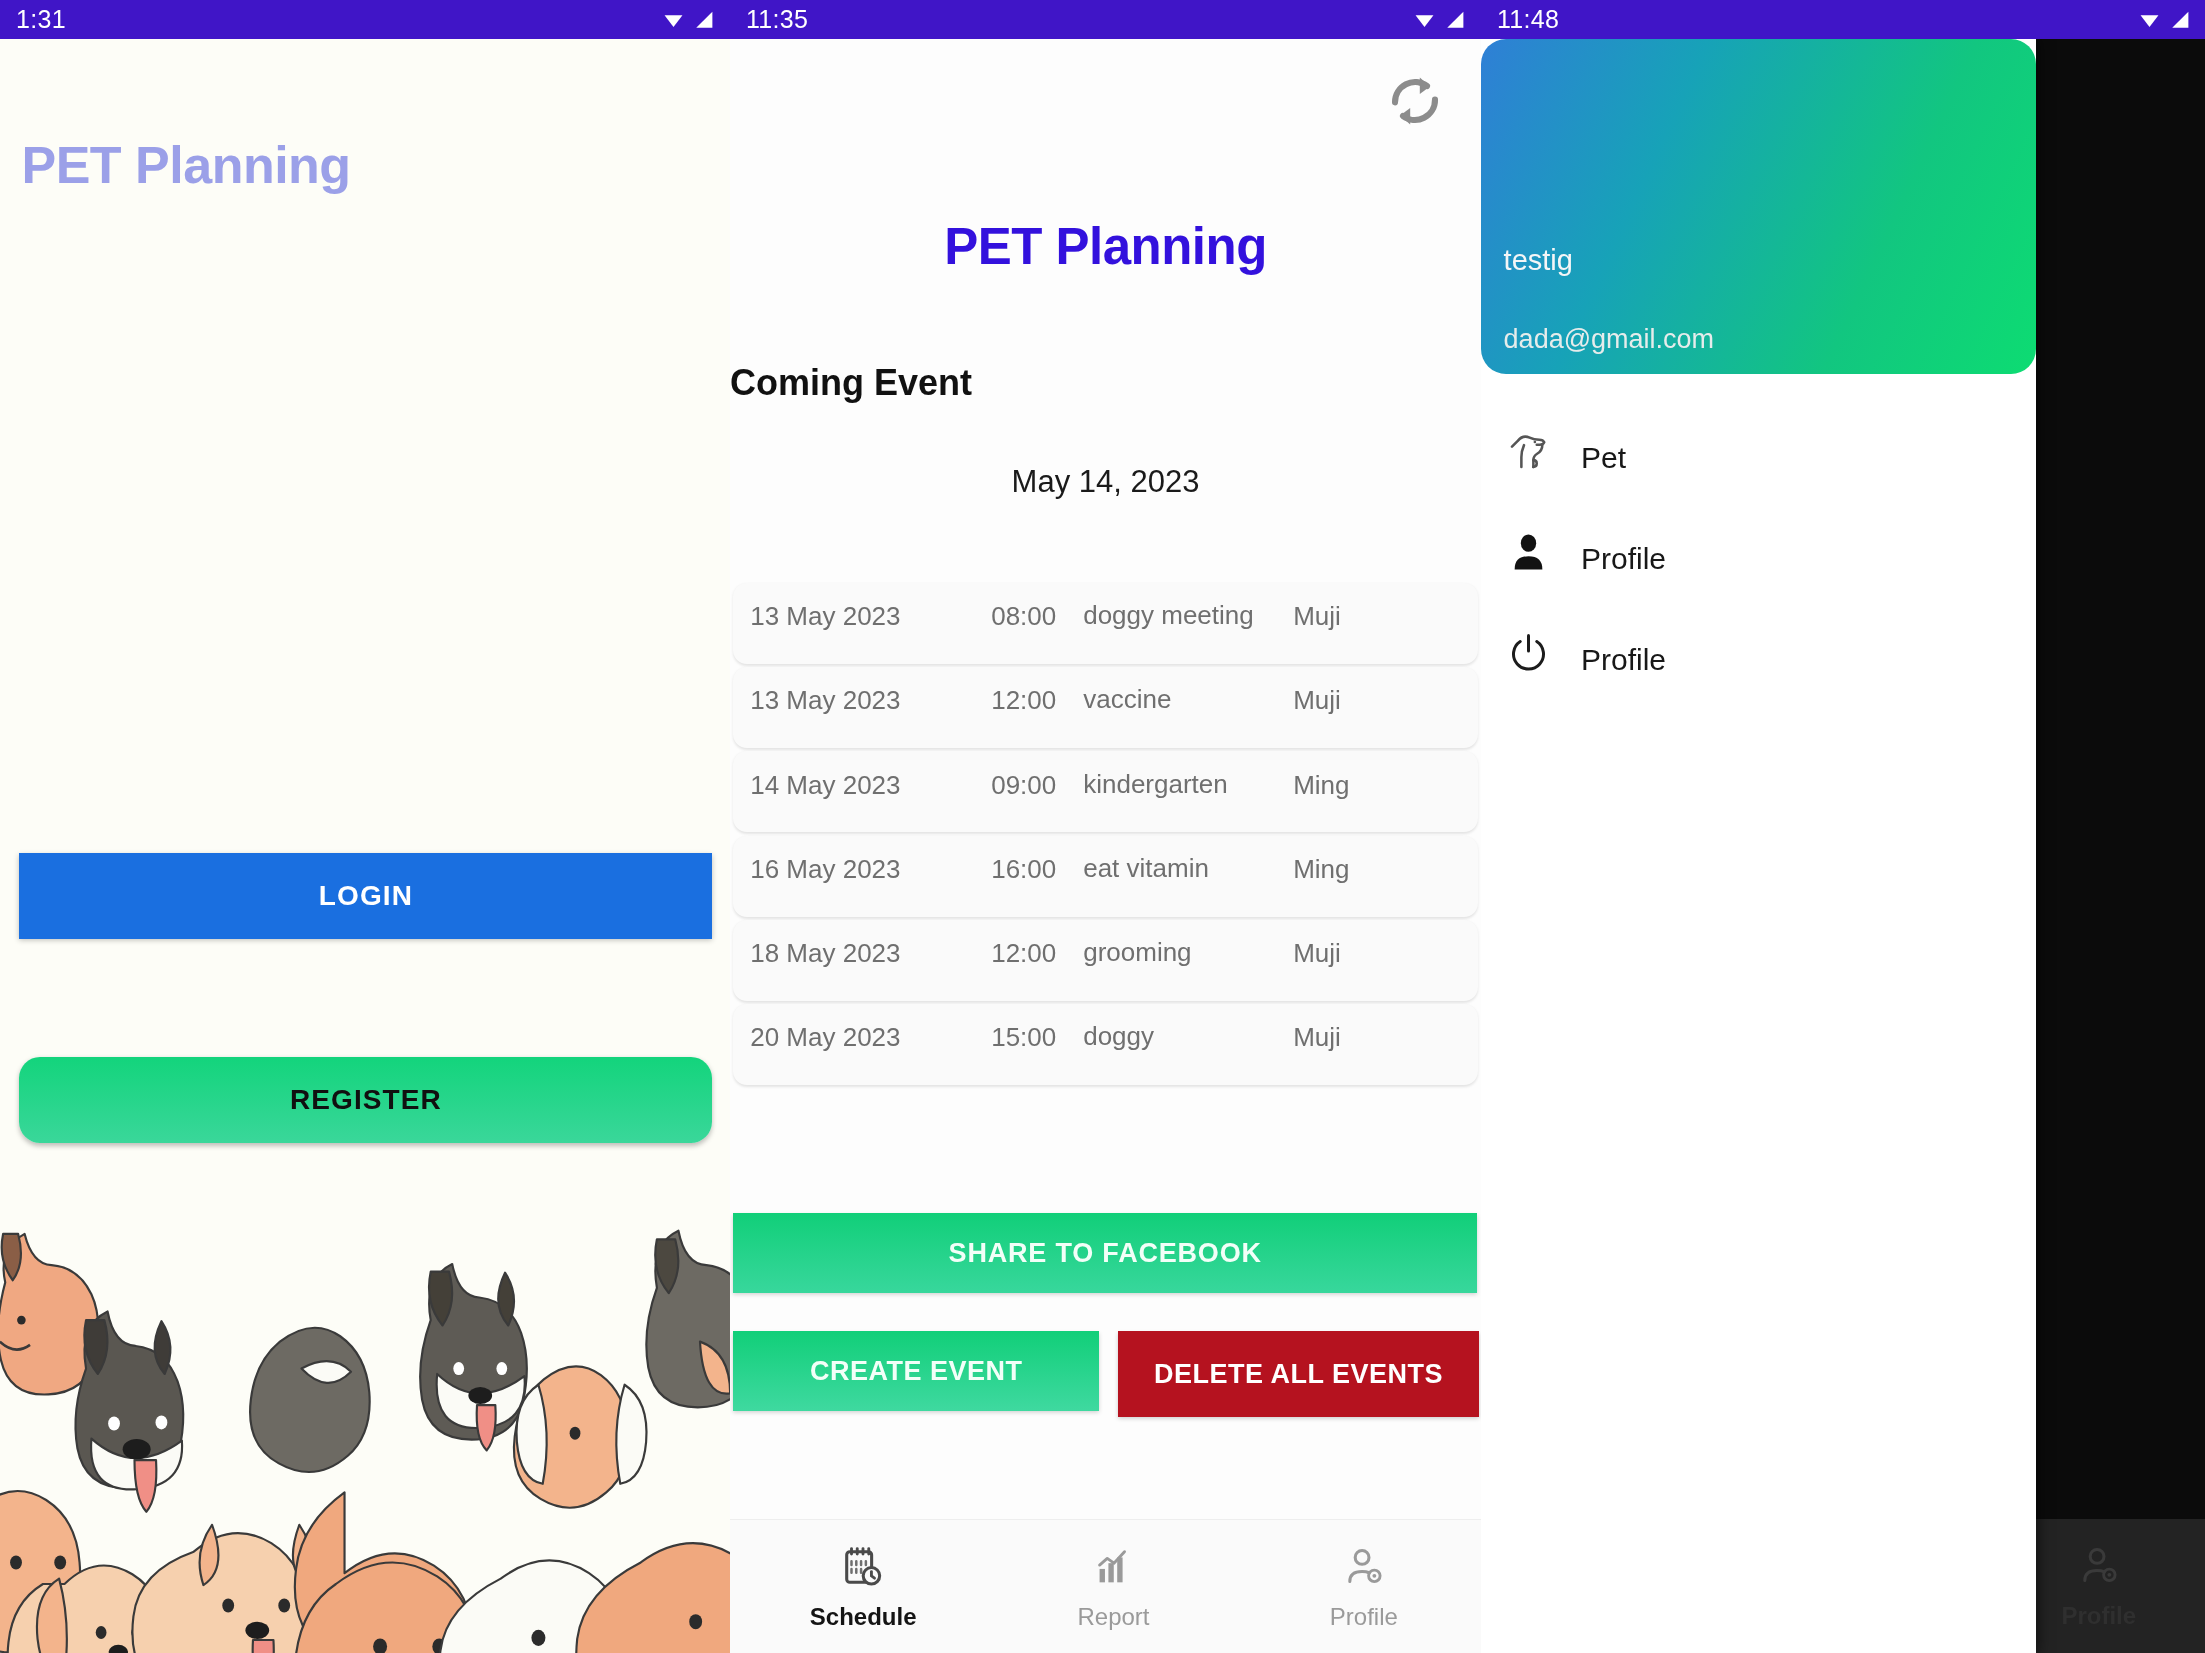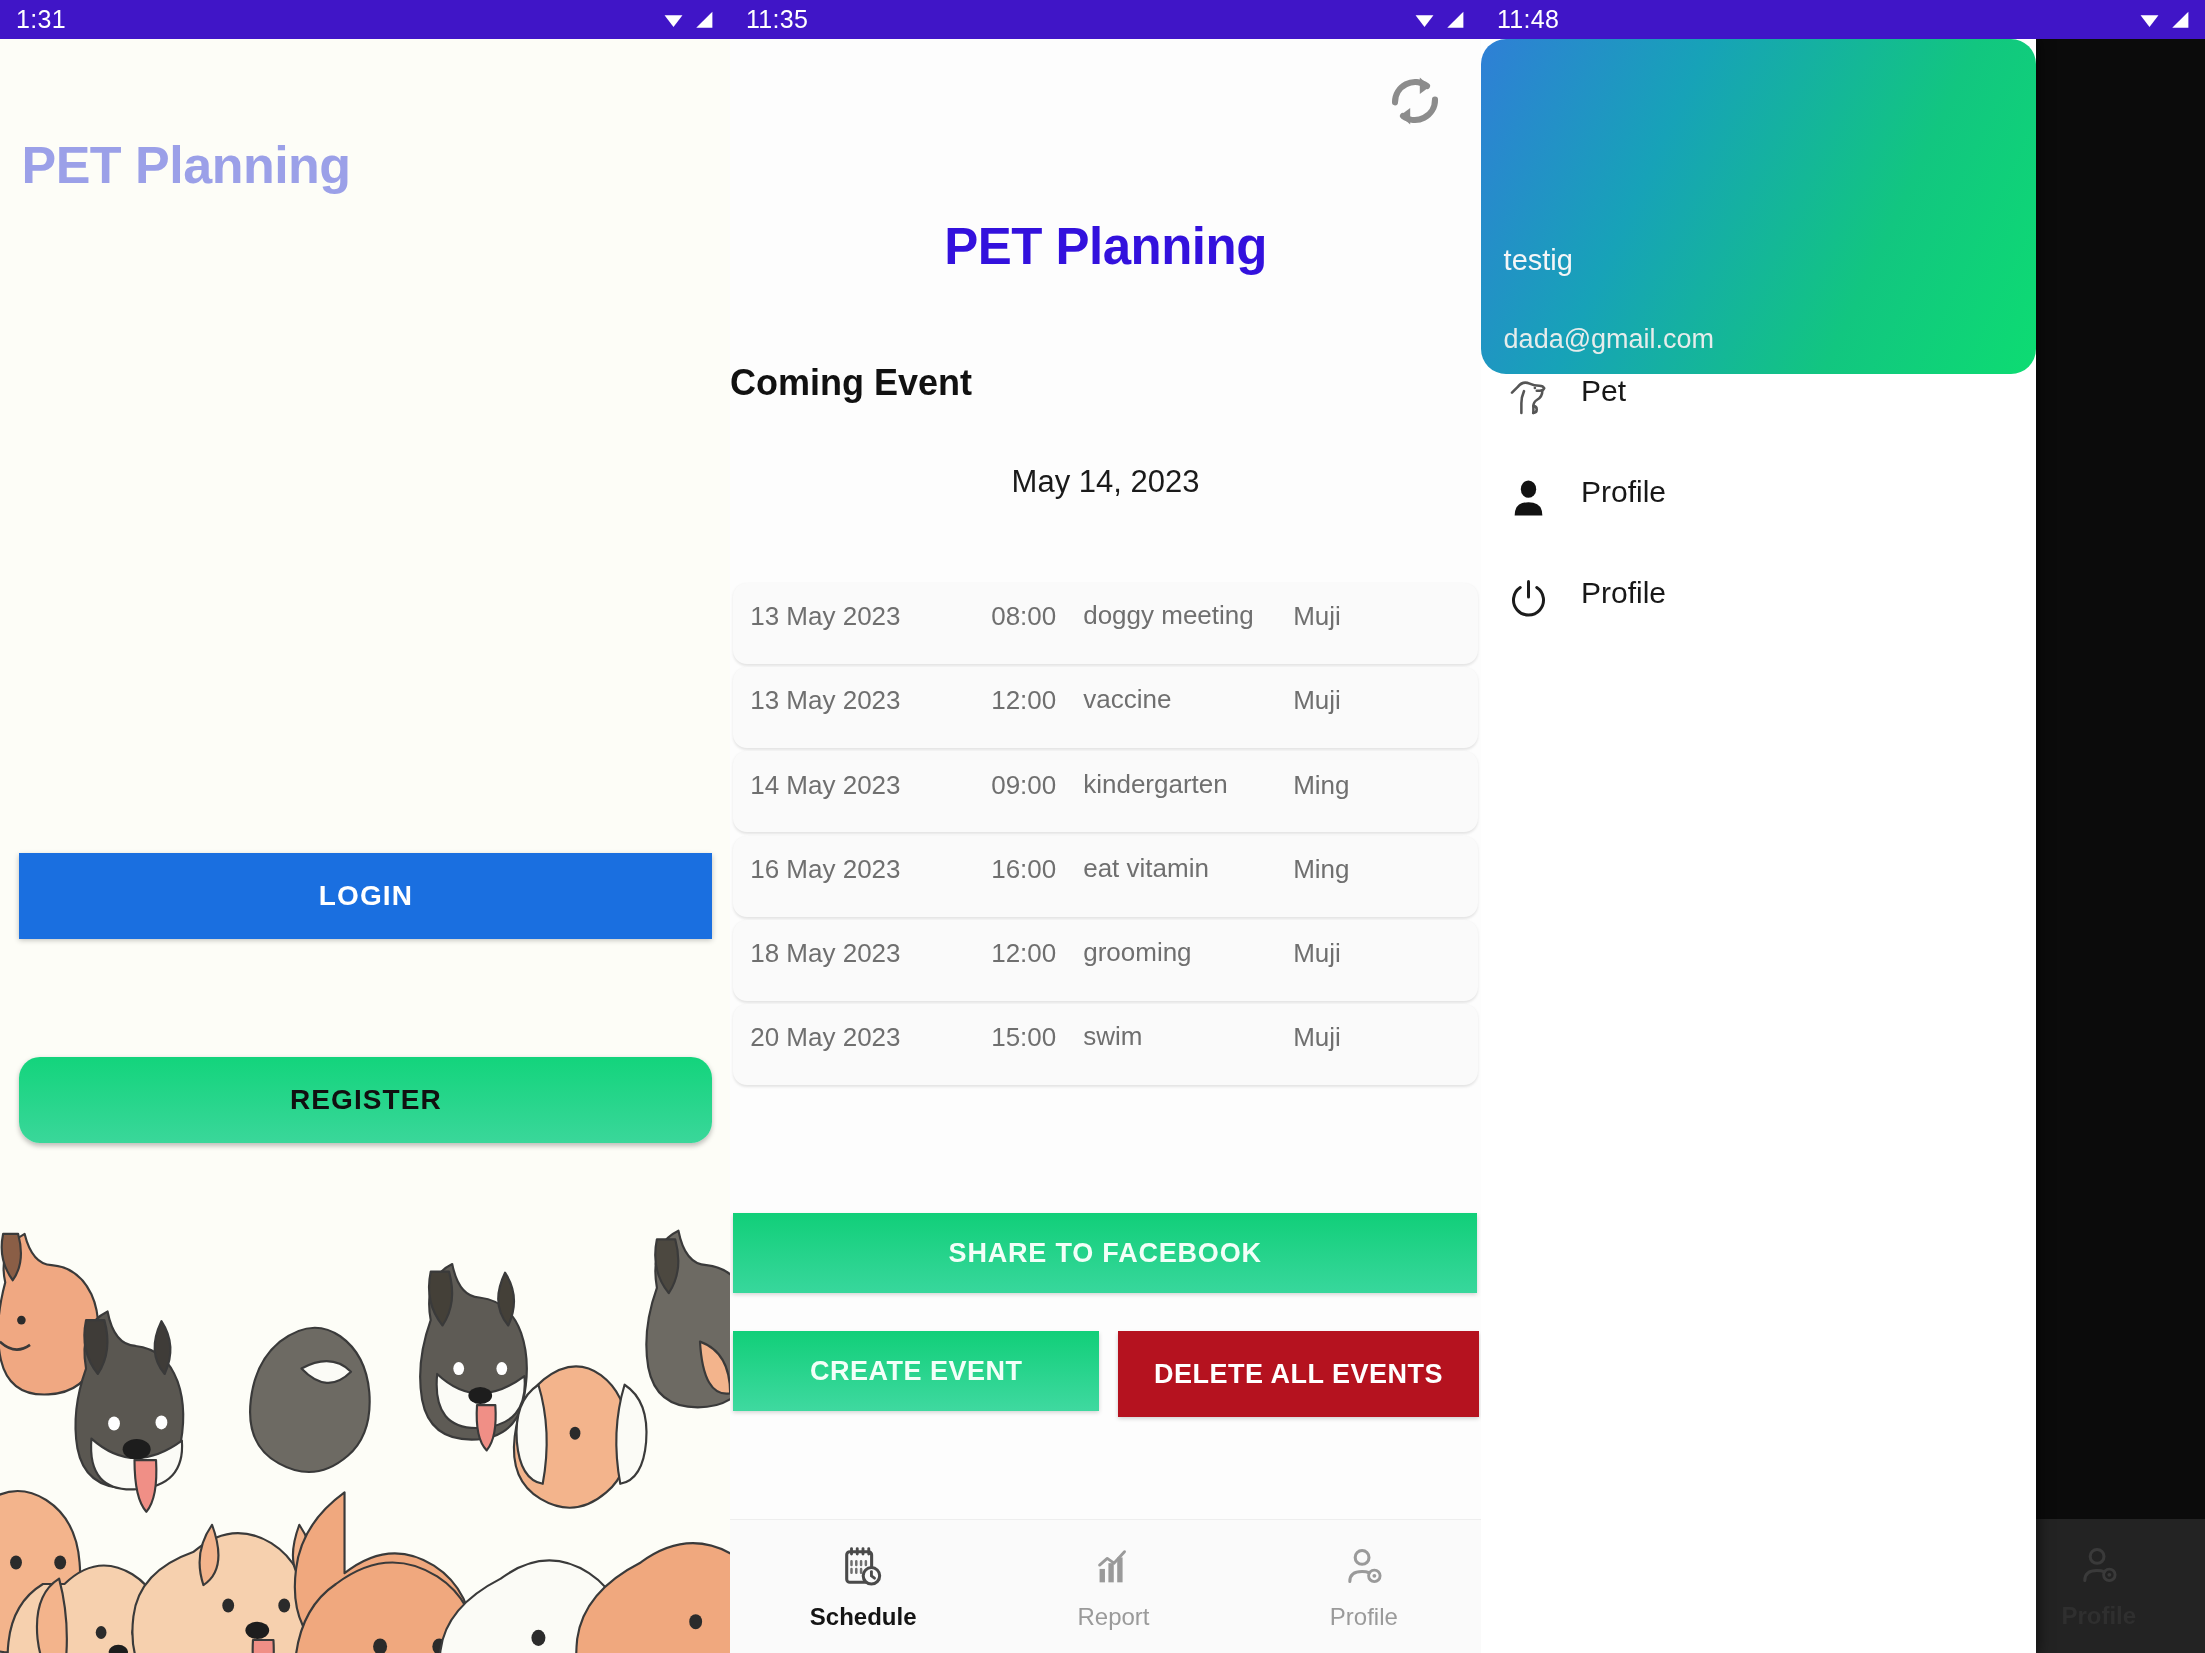--- a/index.html
+++ b/index.html
@@ -147,21 +147,21 @@
   }
   .drawer-head .dh-name {
     position:absolute; left:22.6px; top:205px;
     font-size:29px; color:#f4f6f7;
   }
   .drawer-head .dh-mail {
     position:absolute; left:22.6px; top:285px;
     font-size:27px; color:#e6eceb;
   }
   .drawer-item {
-    height:101px; display:flex; align-items:flex-start;
+    height:101px; display:flex; align-items:flex-end;
     padding-left:24px; gap:29px; cursor:pointer;
   }
   .drawer-item .di-ico { width:47px; height:47px; display:flex; align-items:center; justify-content:center; }
   .drawer-item .di-lbl { font-size:30px; color:#181818; }
 </style>
 </head>
 <body>
 
 <section class="panel" id="panel-splash">
 
@@ -347,21 +347,21 @@
         </div>
         <div class="evt-row">
           <div class="c-date">18 May 2023</div>
           <div class="c-time">12:00</div>
           <div class="c-title">grooming</div>
           <div class="c-pet">Muji</div>
         </div>
         <div class="evt-row">
           <div class="c-date">20 May 2023</div>
           <div class="c-time">15:00</div>
-          <div class="c-title">swim</div>
+          <div class="c-title">doggy</div>
           <div class="c-pet">Muji</div>
         </div>
       </div>
 
     <button class="btn-share">SHARE TO FACEBOOK</button>
     <button class="btn-create">CREATE EVENT</button>
     <button class="btn-delete">DELETE ALL EVENTS</button>
 
     <nav class="bottomnav">
       <div class="bnav-item active">

